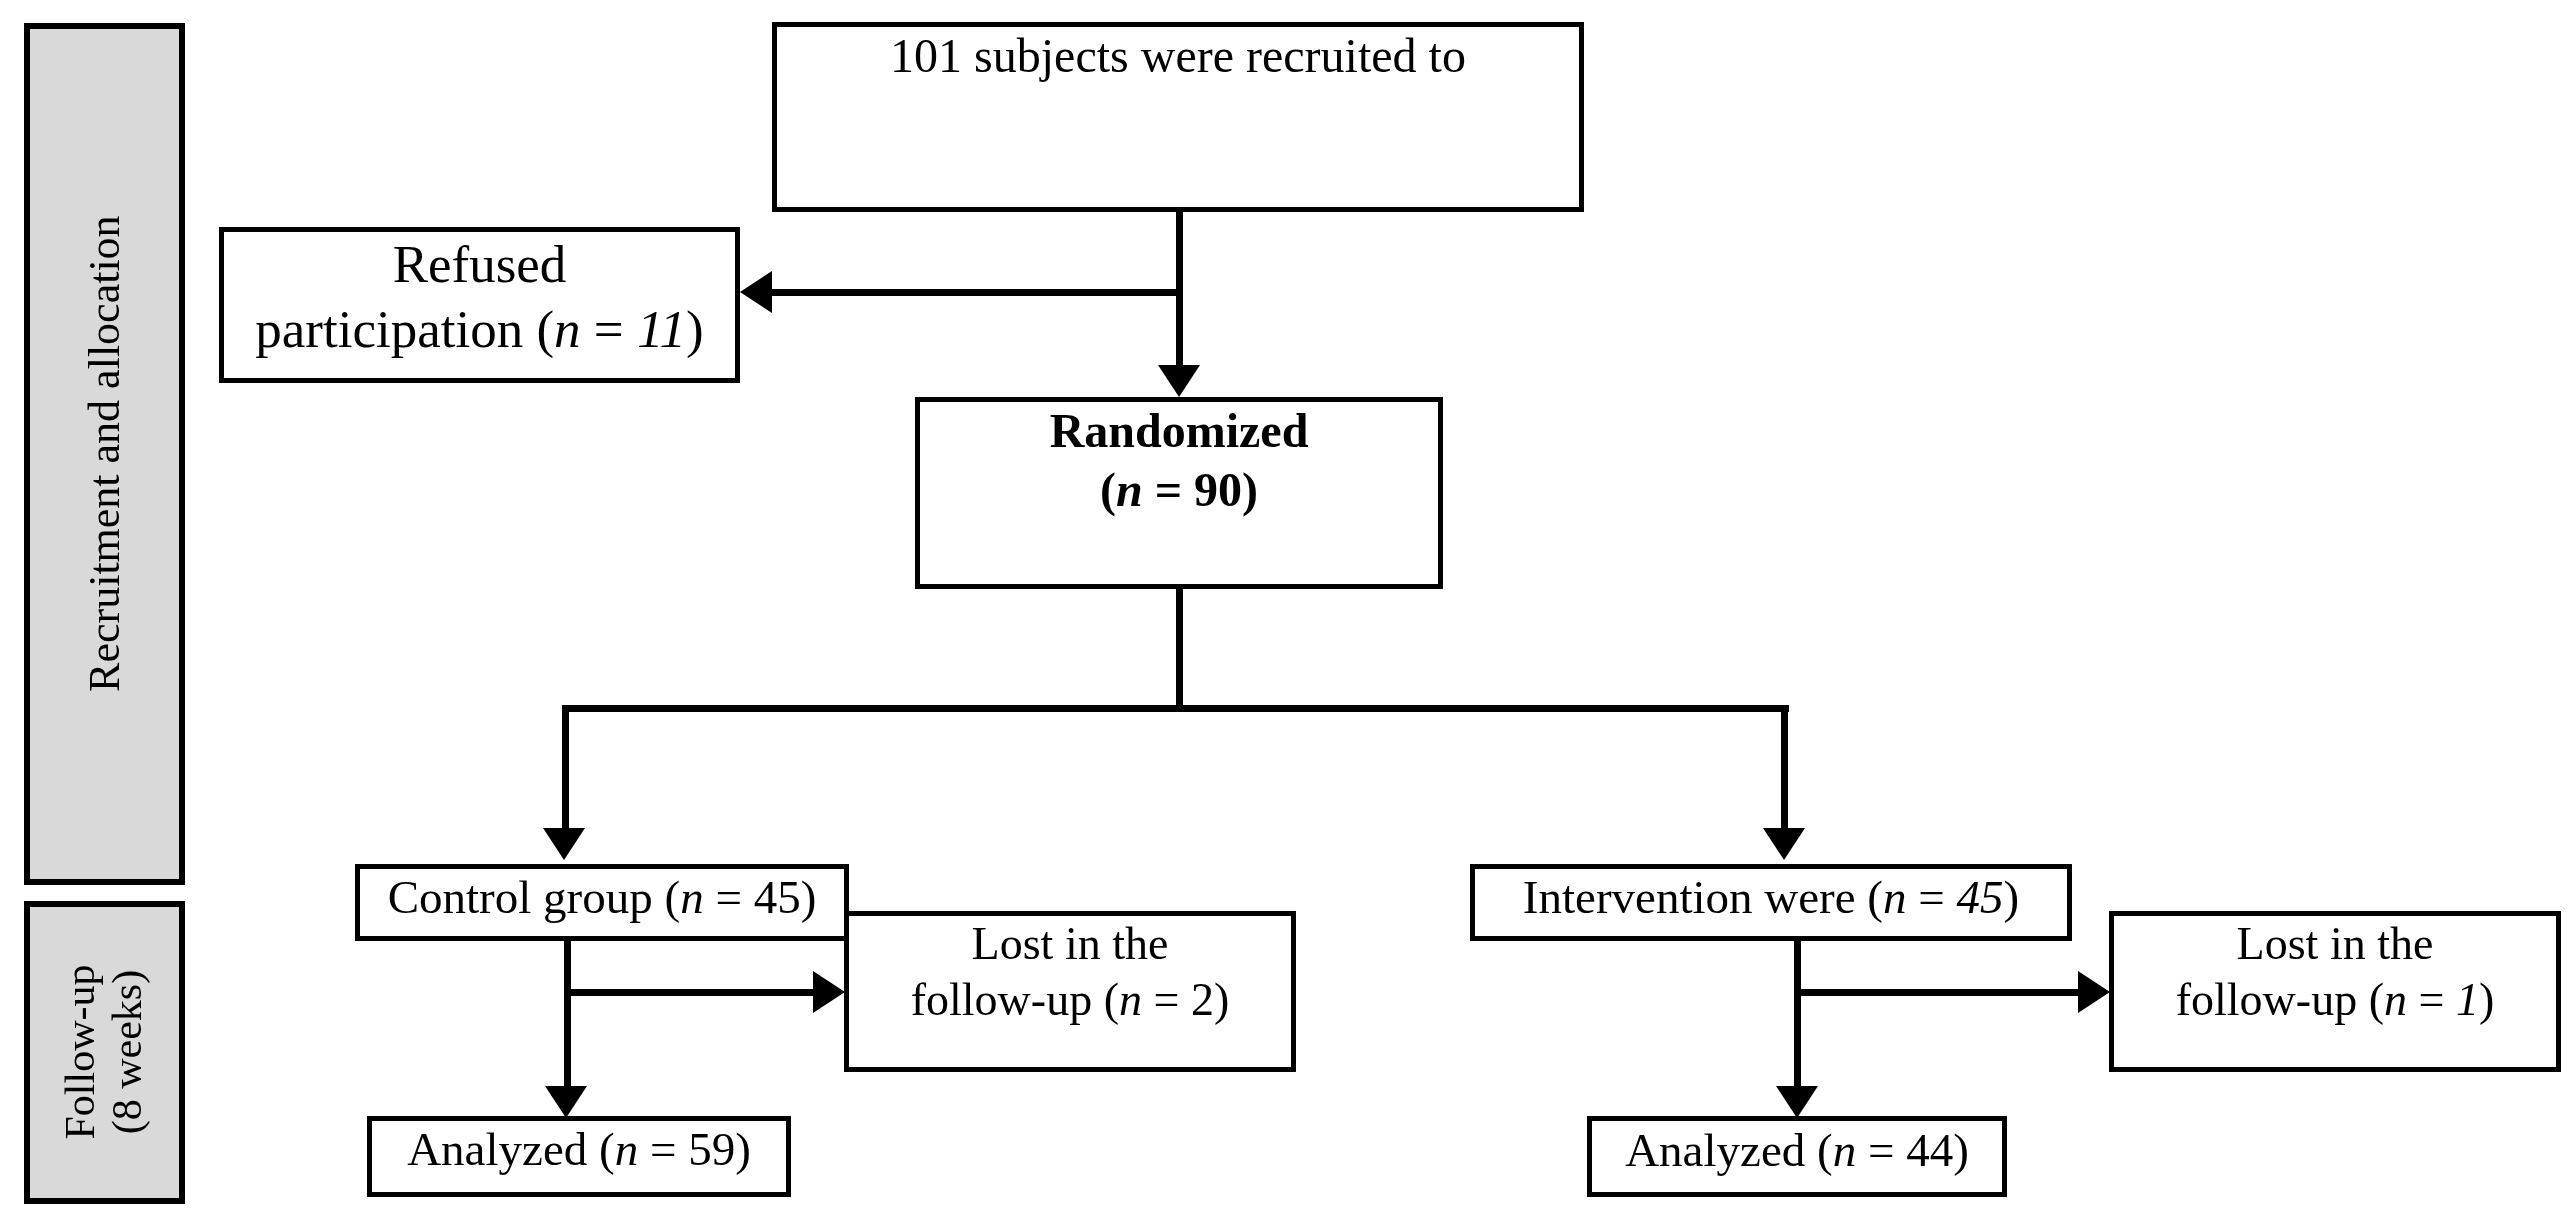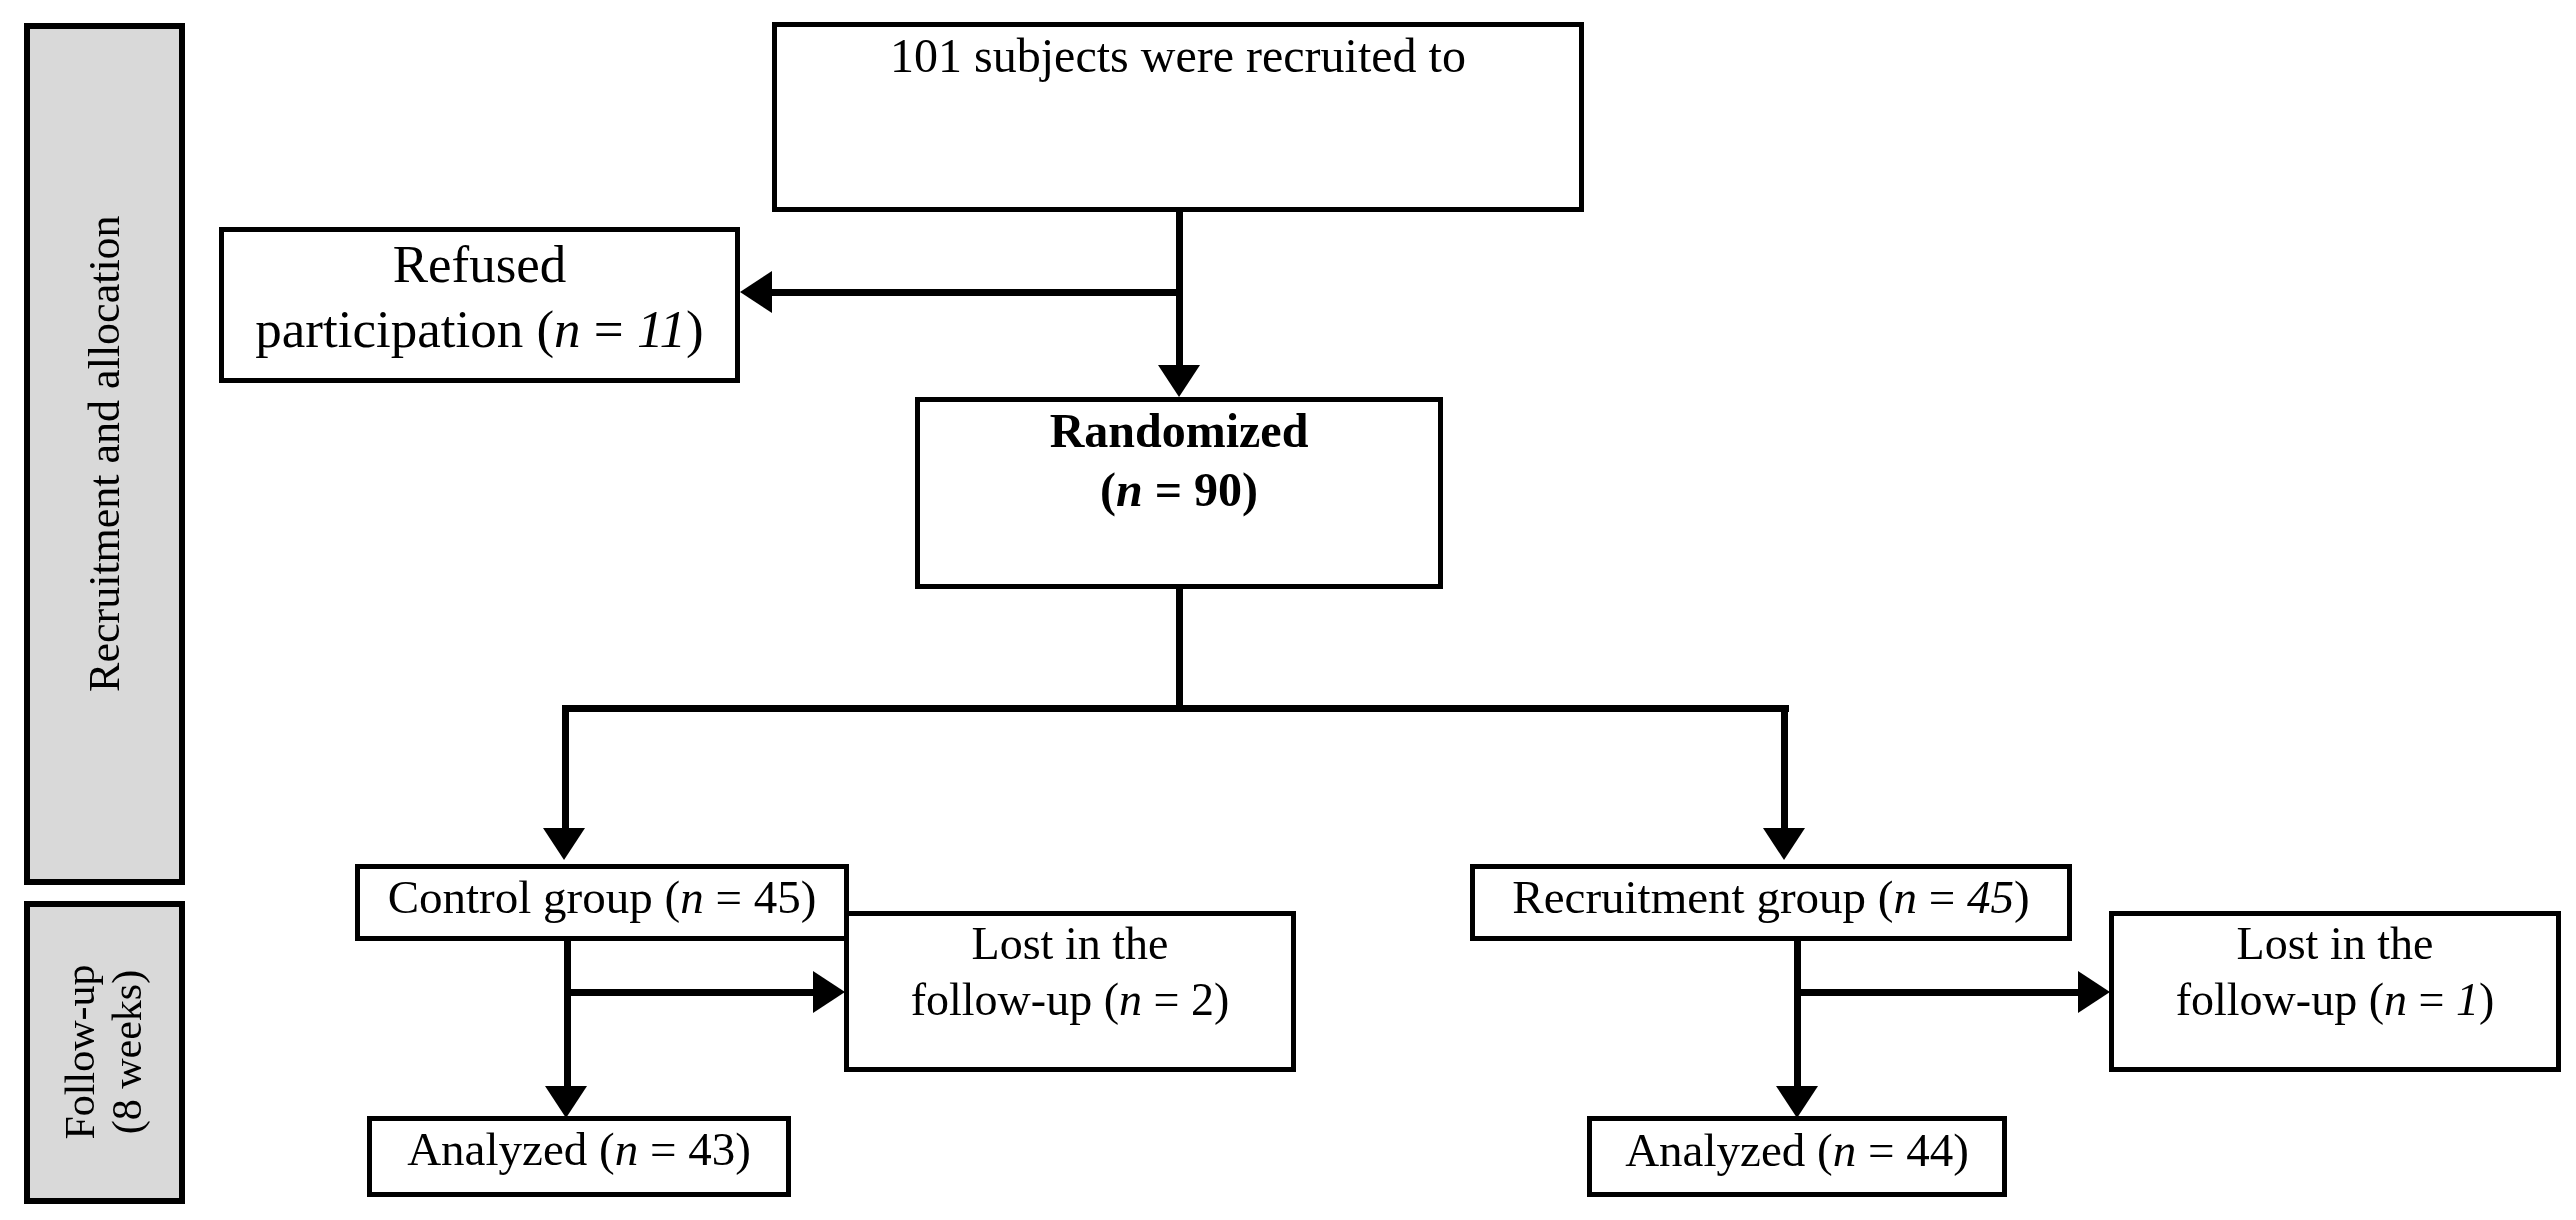--- a/index.html
+++ b/index.html
@@ -122,41 +122,41 @@
   </div>
 
   <div class="node" id="node-control">
     <div>
       <span>Control group (</span><span class="it">n</span><span> = </span><span>45</span><span>)</span>
     </div>
   </div>
 
   <div class="node" id="node-intervention">
     <div>
-      <span>Recruitment group (</span><span class="it">n</span><span> = </span><span class="it">45</span><span>)</span>
+      <span>Intervention were (</span><span class="it">n</span><span> = </span><span class="it">45</span><span>)</span>
     </div>
   </div>
 
   <div class="node" id="node-lost-control">
     <div>
       <span>Lost in the</span><br>
       <span>follow-up (</span><span class="it">n</span><span> = </span><span>2</span><span>)</span>
     </div>
   </div>
 
   <div class="node" id="node-lost-intervention">
     <div>
       <span>Lost in the</span><br>
       <span>follow-up (</span><span class="it">n</span><span> = </span><span class="it">1</span><span>)</span>
     </div>
   </div>
 
   <div class="node" id="node-analyzed-control">
     <div>
-      <span>Analyzed (</span><span class="it">n</span><span> = </span><span>43</span><span>)</span>
+      <span>Analyzed (</span><span class="it">n</span><span> = </span><span>59</span><span>)</span>
     </div>
   </div>
 
   <div class="node" id="node-analyzed-intervention">
     <div>
       <span>Analyzed (</span><span class="it">n</span><span> = </span><span>44</span><span>)</span>
     </div>
   </div>
 
   <div class="conn vline" style="left:1176px;top:211px;height:156px;"></div>

